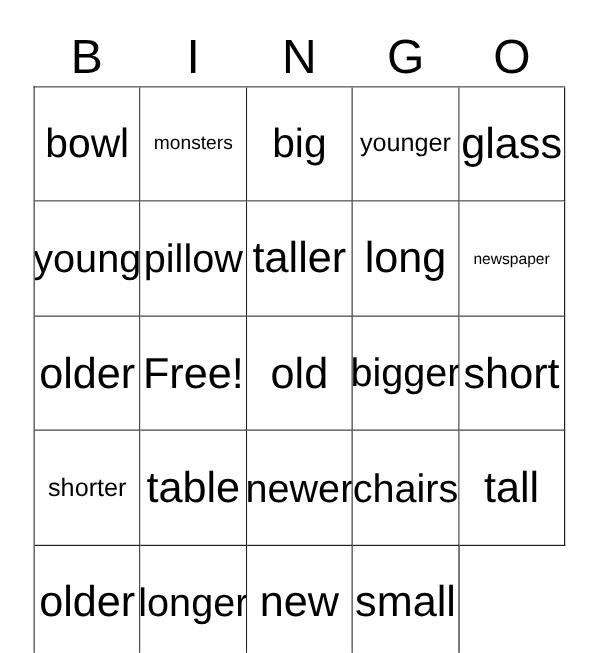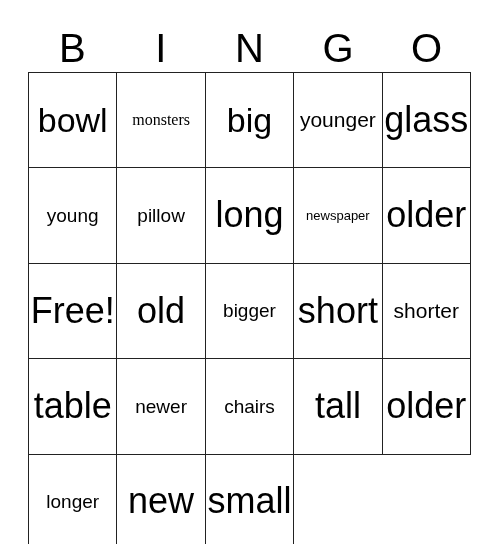--- a/index.html
+++ b/index.html
@@ -80,23 +80,23 @@
     line-height: 1.02;
     font-weight: 400;
     color: #000000;
     white-space: nowrap;
     user-select: none;
   }
 
   
   .fs-xl   { font-size: 34px; }
   .fs-lg   { font-size: 36px; }
-  .fs-md   { font-size: 19px; }
+  .fs-md   { font-size: 33px; }
   .fs-sm   { font-size: 21px; }
-  .fs-xs   { font-size: 16px; font-family: Liberation Serif, serif; }
+  .fs-xs   { font-size: 16px; }
   .fs-xxs  { font-size: 13px; }
 </style>
 </head>
 <body>
 
 <div id="card">
 
   <div id="bingo-header">
     <div class="header-letter">B</div>
     <div class="header-letter">I</div>
@@ -121,20 +121,23 @@
       </div>
 
     <div class="bingo-cell">
         <span class="cell-text fs-lg">glass</span>
       </div>
     <div class="bingo-cell">
         <span class="cell-text fs-md">young</span>
       </div>
     <div class="bingo-cell">
         <span class="cell-text fs-md">pillow</span>
+      </div>
+    <div class="bingo-cell">
+        <span class="cell-text fs-lg">taller</span>
       </div>
     <div class="bingo-cell">
         <span class="cell-text fs-lg">long</span>
       </div>
 
     <div class="bingo-cell">
         <span class="cell-text fs-xxs">newspaper</span>
       </div>
     <div class="bingo-cell">
         <span class="cell-text fs-lg">older</span>

